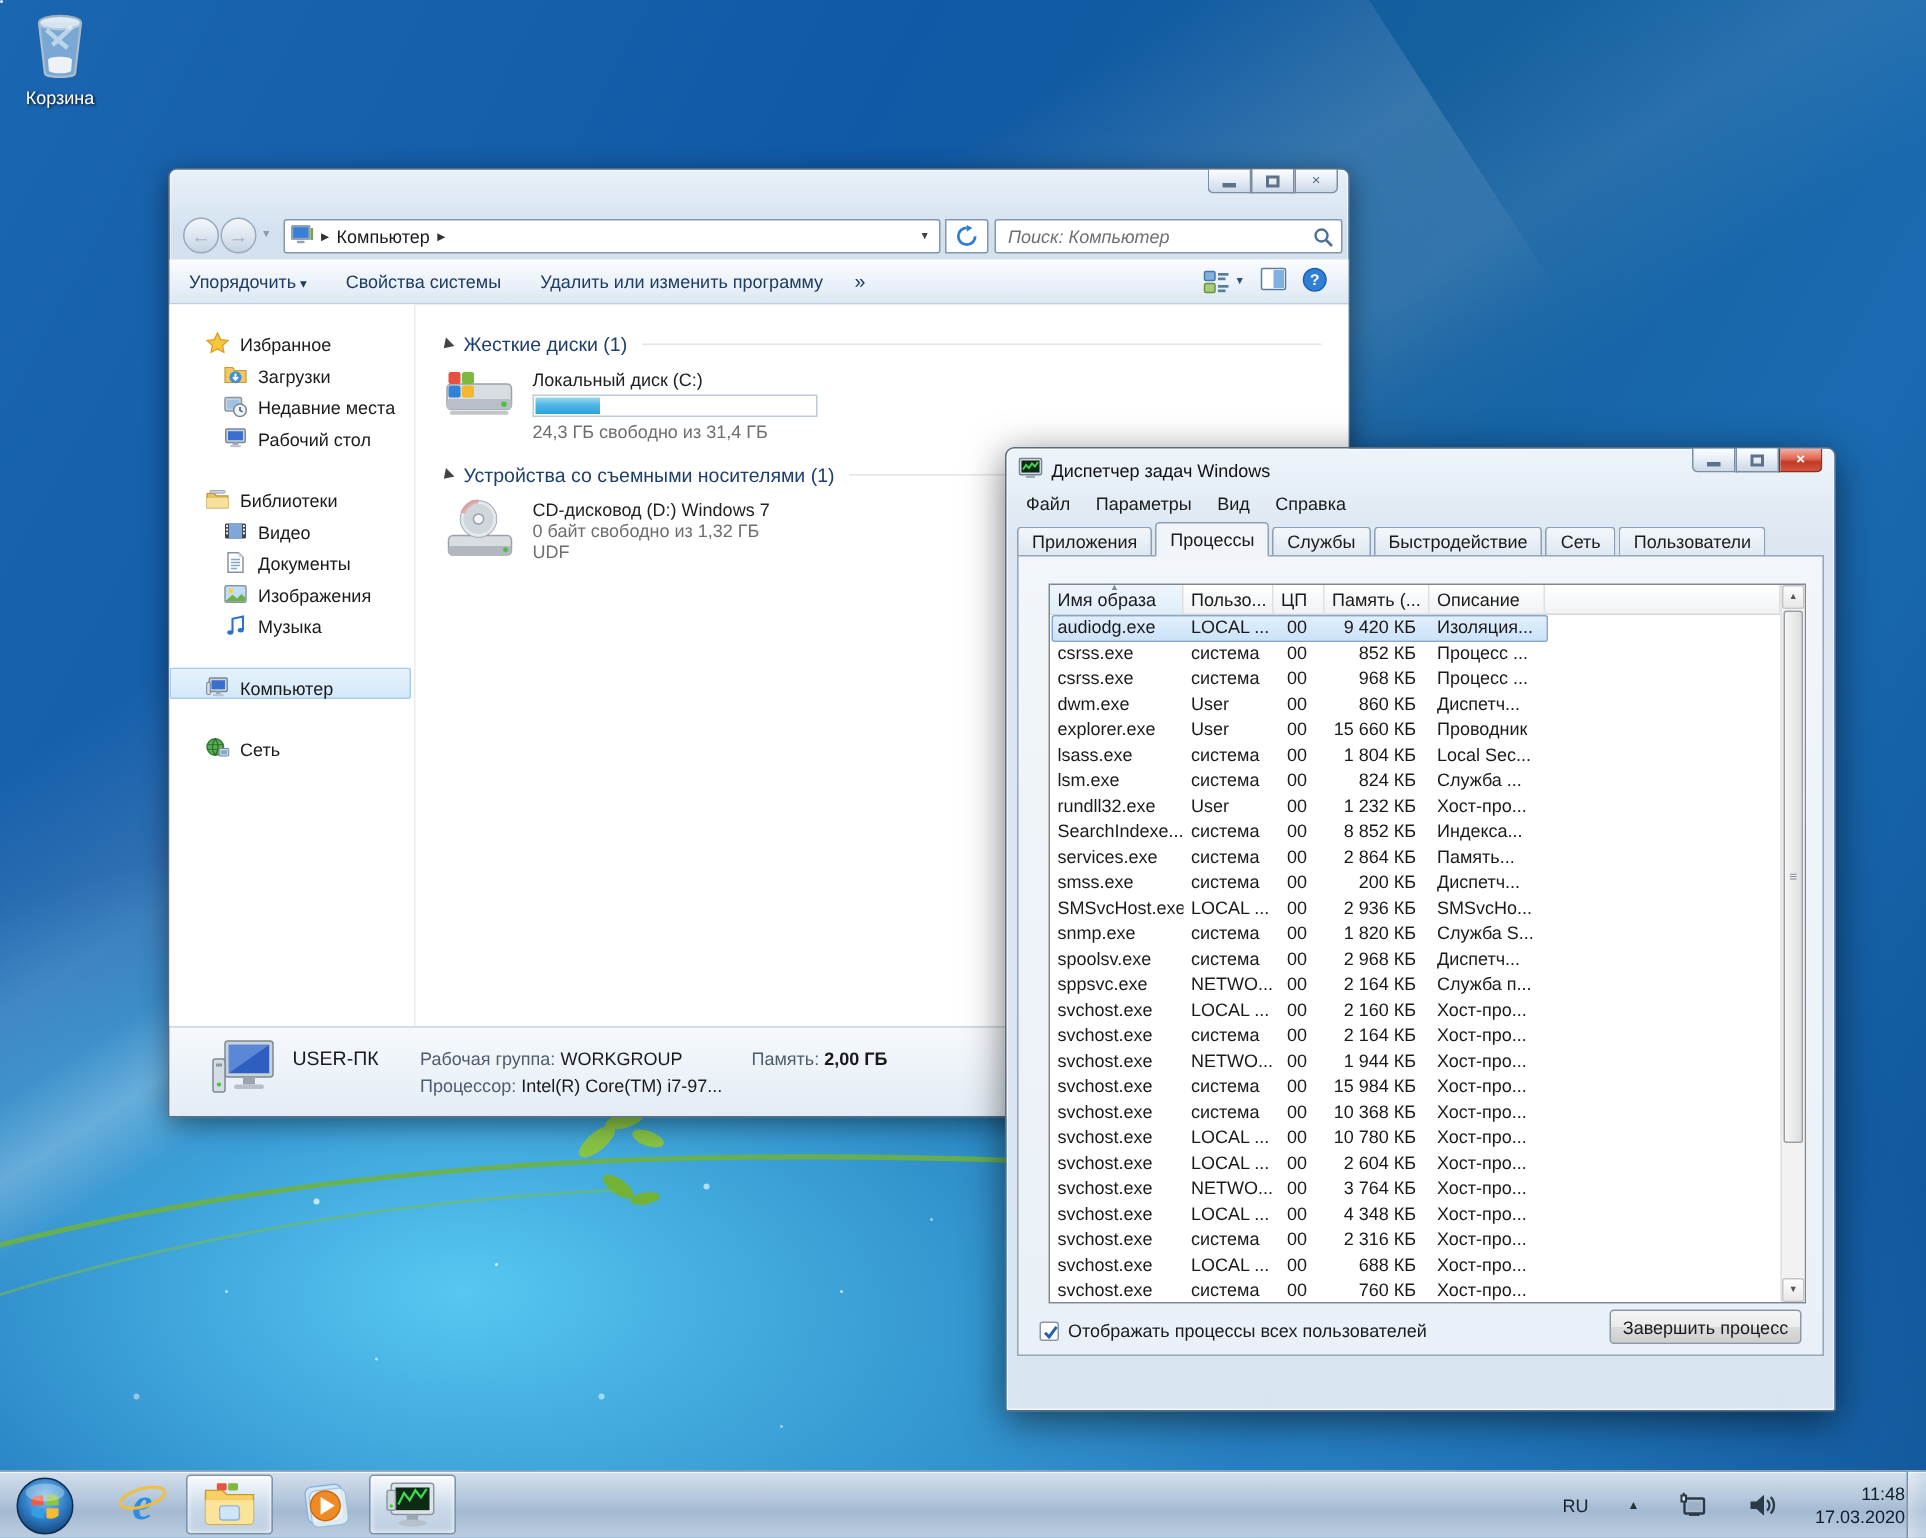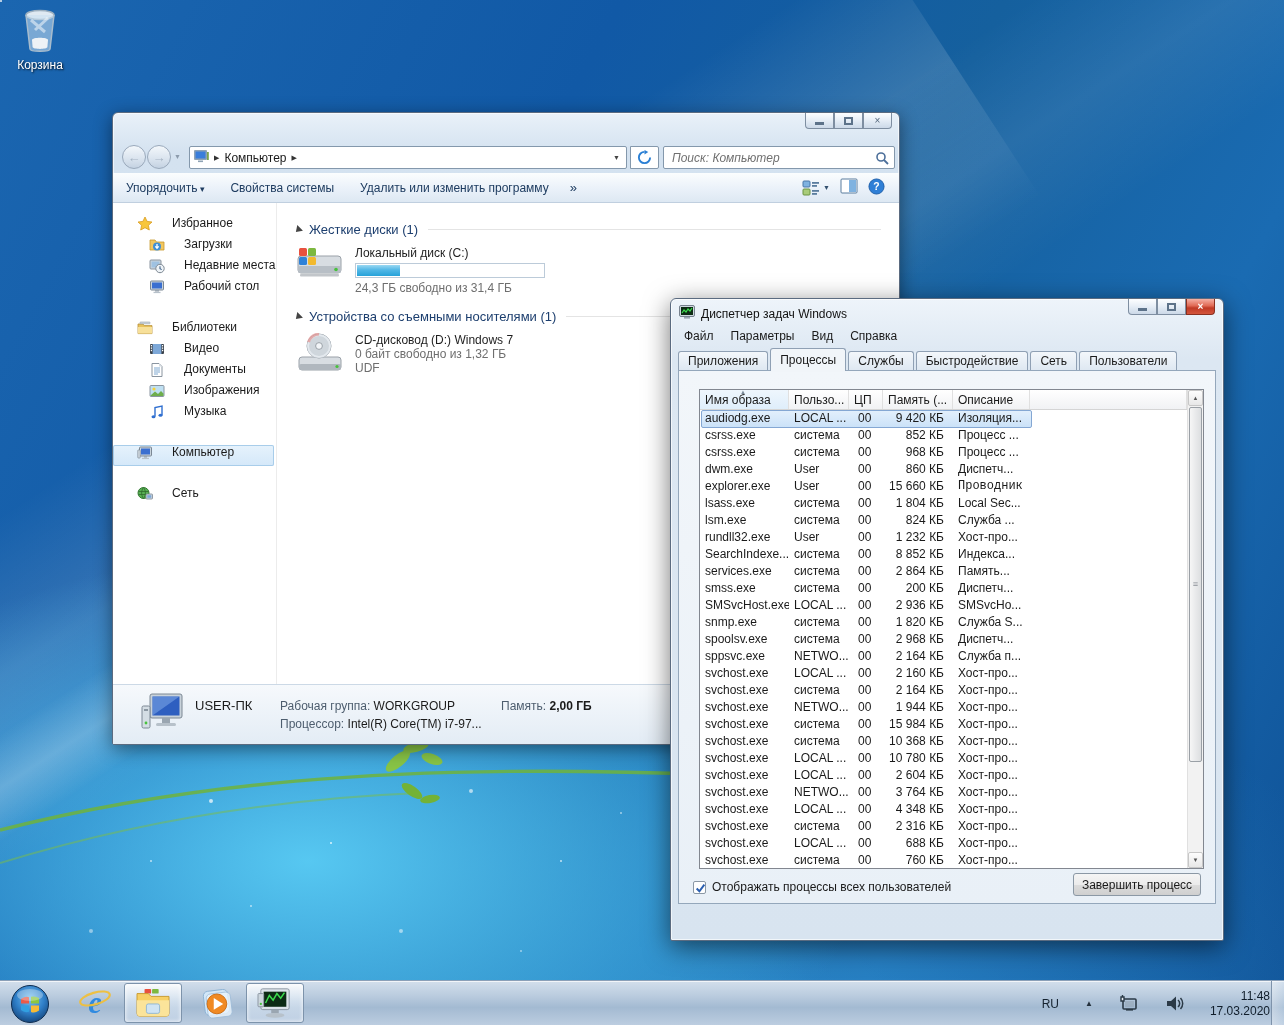--- a/index.html
+++ b/index.html
@@ -75,21 +75,21 @@
     background:linear-gradient(#fbfdfe,#eaf1f9 55%,#dde8f3); border-bottom:1px solid #c0cfdf;
     display:flex; align-items:center; color:#1e3c60; }
   .tbi { padding:0 13px; cursor:default; white-space:nowrap; }
   .tbi.organize::after { content:" ▾"; font-size:9px; color:#365larger; }
   .tbi.chev { font-size:13px; padding:0 8px; }
   #ex-tb-right { margin-left:auto; display:flex; align-items:center; gap:10px; padding-right:14px; }
   #ex-tb-right .vsep { display:flex; align-items:center; gap:3px; }
   #ex-tb-right .dd { font-size:7px; color:#33506e; }
   #ex-body { position:absolute; top:90px; left:0; right:0; bottom:60px; background:#fff; }
   #ex-sidebar { position:absolute; top:0; bottom:0; left:0; width:164px; padding-top:13px; background:#fff; }
-  .side-item { height:21px; display:flex; align-items:flex-start; gap:18px; cursor:default; }
+  .side-item { height:21px; display:flex; align-items:flex-end; gap:6px; cursor:default; }
   .side-item.lvl1 { padding-left:24px; }
   .side-item.lvl2 { padding-left:36px; }
   .side-item.sel { background:linear-gradient(#e6f2fc,#d4e8f9); box-shadow:inset 0 0 0 1px #a8cdea; border-radius:2px; margin-right:2px; }
   .side-item .ic { width:17px; height:16px; flex:0 0 17px; }
   #ex-content { position:absolute; left:165px; right:0; top:0; bottom:0; padding:19px 18px 0 16px; overflow:hidden; }
   .grp-hd { display:flex; align-items:center; cursor:default; }
   .grp-tri { width:0; height:0; border-left:4px solid transparent; border-right:4px solid transparent; border-top:6px solid #444; margin-right:7px; transform:rotate(45deg); }
   .grp-title { font-size:13px; color:#1c3e6e; white-space:nowrap; }
   .grp-rule { flex:1; height:1px; background:#e4e4e4; margin-left:10px; }
   .drive-row { display:flex; margin:9px 0 14px 2px; }
@@ -528,21 +528,21 @@
             <span class="pcell user" style="width: 60px;">User</span>
             <span class="pcell cpu" style="width: 34px;">00</span>
             <span class="pcell mem" style="width: 70px;">860 КБ</span>
             <span class="pcell desc" style="width: 77px;">Диспетч...</span>
           </div>
           <div class="prow">
             <span class="pcell name" style="width: 89px;">explorer.exe</span>
             <span class="pcell user" style="width: 60px;">User</span>
             <span class="pcell cpu" style="width: 34px;">00</span>
             <span class="pcell mem" style="width: 70px;">15 660 КБ</span>
-            <span class="pcell desc" style="width: 77px; font-family: Liberation Mono, monospace;">Проводник</span>
+            <span class="pcell desc" style="width: 77px;">Проводник</span>
           </div>
           <div class="prow">
             <span class="pcell name" style="width: 89px;">lsass.exe</span>
             <span class="pcell user" style="width: 60px;">система</span>
             <span class="pcell cpu" style="width: 34px;">00</span>
             <span class="pcell mem" style="width: 70px;">1 804 КБ</span>
             <span class="pcell desc" style="width: 77px;">Local Sec...</span>
           </div>
           <div class="prow">
             <span class="pcell name" style="width: 89px;">lsm.exe</span>

